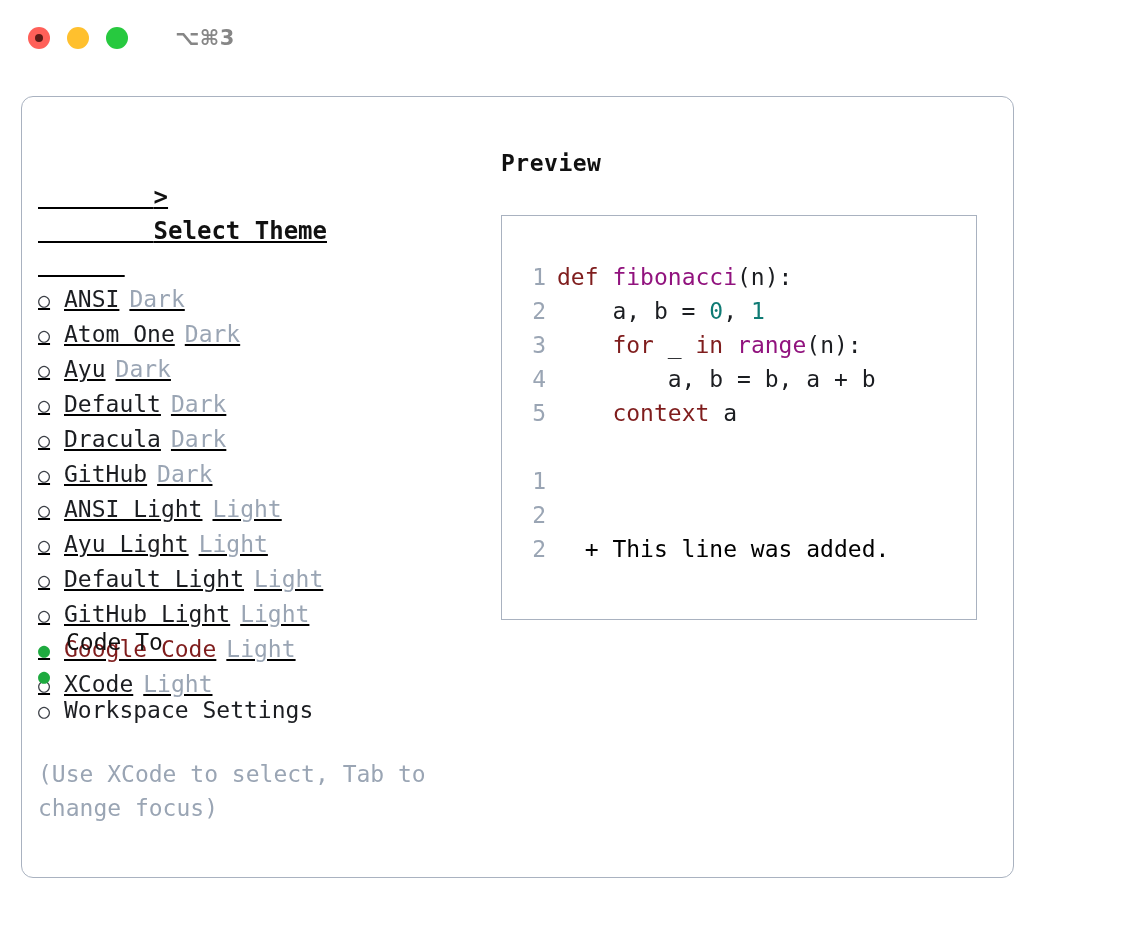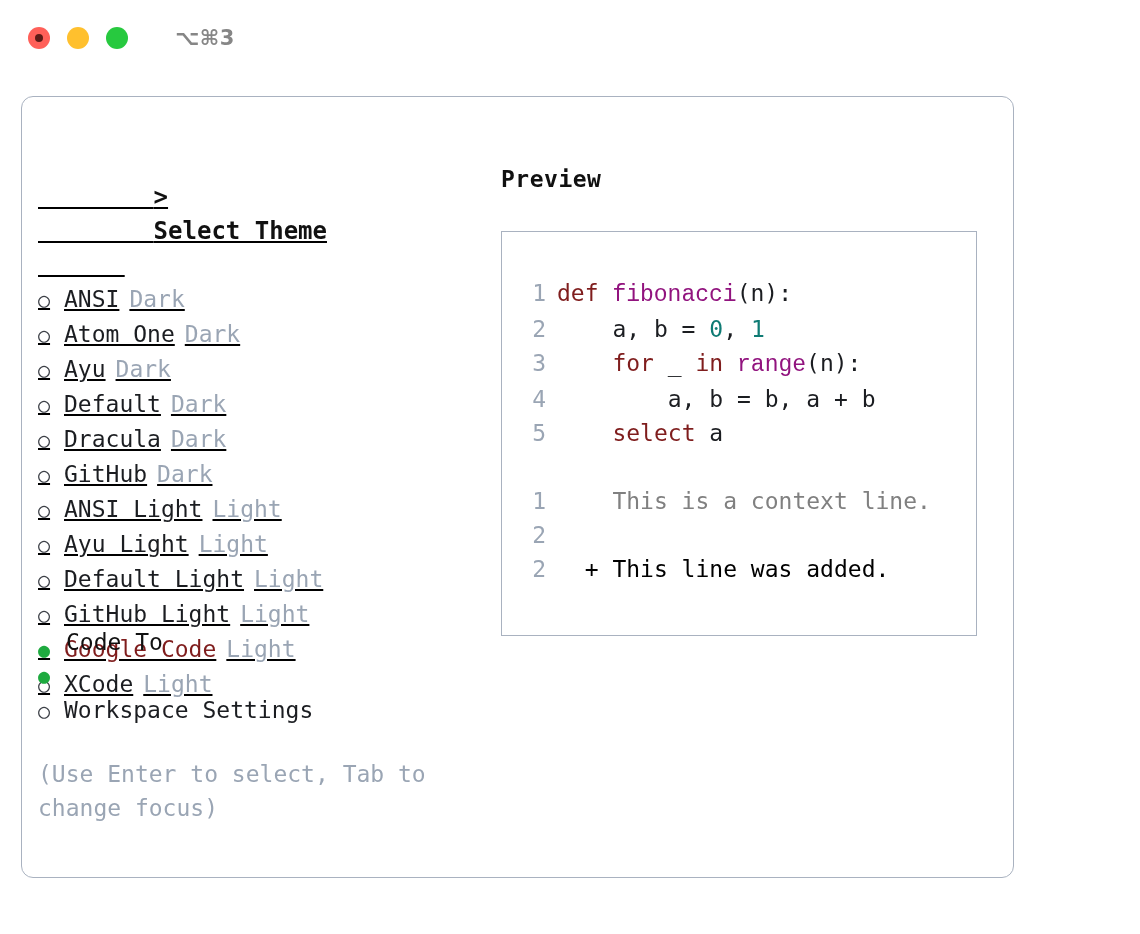--- a/index.html
+++ b/index.html
@@ -157,21 +157,20 @@
     left: 479px;
     top: 49px;
     width: 490px;
   }
   #preview-title {
     font-size: 23px;
     font-weight: 700;
     color: #111111;
     line-height: 34px;
     letter-spacing: 0.5px;
-    margin-top: 16px;
   }
   #preview-box {
     margin-top: 35px;
     width: 476px;
     height: 405px;
     box-sizing: border-box;
     border: 1.6px solid #a9b2c0;
     background: #ffffff;
     padding: 44px 0 0 0;
   }
@@ -187,21 +186,21 @@
   .ln {
     width: 26px;
     flex: 0 0 26px;
     text-align: right;
     color: #9aa5b4;
     margin-right: 11px;
   }
   .code-text { color: #1b1d21; }
 
   .tok-kw   { color: #7f1d1d; }
-  .tok-fn   { color: #91137e; font-family: Liberation Mono, monospace; }
+  .tok-fn   { color: #91137e; }
   .tok-num  { color: #0f7b74; }
   .tok-plain{ color: #1b1d21; }
 
   .spacer-line { height: 34px; }
 
   .diff-ctx  { color: #808080; }
   .diff-del  { color: #c0160f; }
   .diff-add  { color: #000000; }
 </style>
 </head>
@@ -241,35 +240,35 @@
     </div>
 
     <div id="apply-group">
       <div class="group-title">Code To</div>
       <div id="apply-rows">
           <div class="apply-row selected"><span class="bullet">●</span></div>
           <div class="apply-row"><span class="bullet">○</span><span class="opt-label">Workspace Settings</span></div>
         </div>
     </div>
 
-    <div id="hint">(Use Enter to select, Tab to change focus)</div>
+    <div id="hint">(Use XCode to select, Tab to change focus)</div>
 
     <div id="preview-column">
       <div id="preview-title">Preview</div>
       <div id="preview-box">
         <div id="code-block">
             <div class="code-line"><span class="ln">1</span><span class="code-text"><span class="tok-kw">def </span><span class="tok-fn">fibonacci</span><span class="tok-plain">(n):</span></span></div>
             <div class="code-line"><span class="ln">2</span><span class="code-text"><span class="tok-plain">    a, b = </span><span class="tok-num">0</span><span class="tok-plain">, </span><span class="tok-num">1</span></span></div>
             <div class="code-line"><span class="ln">3</span><span class="code-text"><span class="tok-plain">    </span><span class="tok-kw">for</span><span class="tok-plain"> _ </span><span class="tok-kw">in</span><span class="tok-plain"> </span><span class="tok-fn">range</span><span class="tok-plain">(n):</span></span></div>
             <div class="code-line"><span class="ln">4</span><span class="code-text"><span class="tok-plain">        a, b = b, a + b</span></span></div>
-            <div class="code-line"><span class="ln">5</span><span class="code-text"><span class="tok-plain">    </span><span class="tok-kw">select</span><span class="tok-plain"> a</span></span></div>
+            <div class="code-line"><span class="ln">5</span><span class="code-text"><span class="tok-plain">    </span><span class="tok-kw">context</span><span class="tok-plain"> a</span></span></div>
           </div>
         <div class="spacer-line"></div>
         <div id="diff-block">
-            <div class="code-line"><span class="ln">1</span><span class="diff-ctx">    This is a context line.</span></div>
+            <div class="code-line"><span class="ln">1</span></div>
             <div class="code-line"><span class="ln">2</span></div>
             <div class="code-line"><span class="ln">2</span><span class="diff-add">  + This line was added.</span></div>
           </div>
       </div>
     </div>
 
   </div>
 </div>
 
 </body></html>

